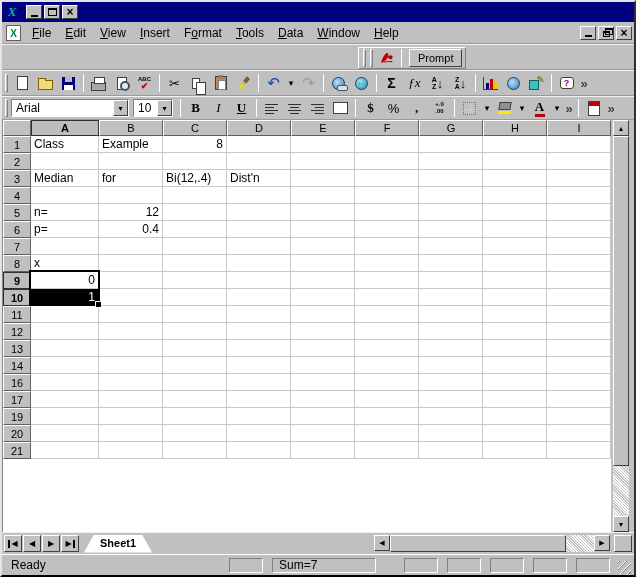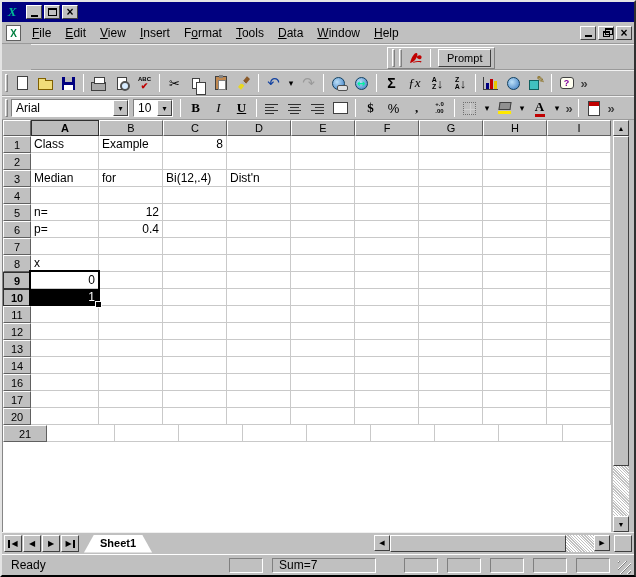--- a/index.html
+++ b/index.html
@@ -24,21 +24,21 @@
   .g-close{font:bold 12px/12px "Liberation Sans",sans-serif;}
   
   .menubar{height:22px;display:flex;align-items:center;padding:0 2px;border-bottom:1px solid #9a9a9a;flex:0 0 auto;}
   .wbicon{width:15px;height:16px;background:#fff;border:1px solid #606060;margin:0 4px 0 2px;
     font:bold 10px/15px "Liberation Sans",sans-serif;color:#008040;text-align:center;}
   .mitem{padding:2px 7px;font-size:12px;background:transparent;border:none;}
   .mitem u{text-decoration:underline;}
   .mspacer{flex:1;}
   
   .tbrow{display:flex;align-items:center;padding:0 2px;border-top:1px solid #f2f2f2;border-bottom:1px solid #9a9a9a;flex:0 0 auto;position:relative;}
-  .row-prompt{height:26px;margin-left:29px;}
+  .row-prompt{height:26px;}
   .row-std{height:26px;}
   .row-fmt{height:24px;}
   .handle{width:3px;height:18px;border:1px solid;border-color:#fff #808080 #808080 #fff;margin:0 3px 0 1px;flex:0 0 auto;}
   .tsep{width:1px;height:18px;background:#8a8a8a;border-right:1px solid #fff;margin:0 3px;flex:0 0 auto;}
   .tbtn{width:23px;height:20px;display:flex;align-items:center;justify-content:center;background:transparent;border:none;padding:0;flex:0 0 auto;
     font:13px "Liberation Sans","DejaVu Sans",sans-serif;color:#000;}
   .tbtn.small{width:12px;}
   .glyph{display:inline-block;}
   .c-blue{color:#1040a0;font-size:15px;}
   .c-gray{color:#9a9a9a;font-size:15px;}
@@ -594,33 +594,45 @@
           <span class="cell" style="width: 64px;"></span>
           <span class="cell" style="width: 64px;"></span>
           <span class="cell" style="width: 64px;"></span>
           <span class="cell" style="width: 64px;"></span>
           <span class="cell" style="width: 64px;"></span>
           <span class="cell" style="width: 64px;"></span>
           <span class="cell" style="width: 64px;"></span>
           <span class="cell" style="width: 64px;"></span>
         </div>
         <div class="grow">
+          <span class="hcell" style="width: 28px;">19</span>
+          <span class="cell" style="width: 68px;"></span>
+          <span class="cell" style="width: 64px;"></span>
+          <span class="cell" style="width: 64px;"></span>
+          <span class="cell" style="width: 64px;"></span>
+          <span class="cell" style="width: 64px;"></span>
+          <span class="cell" style="width: 64px;"></span>
+          <span class="cell" style="width: 64px;"></span>
+          <span class="cell" style="width: 64px;"></span>
+          <span class="cell" style="width: 64px;"></span>
+        </div>
+        <div class="grow">
           <span class="hcell" style="width: 28px;">20</span>
           <span class="cell" style="width: 68px;"></span>
           <span class="cell" style="width: 64px;"></span>
           <span class="cell" style="width: 64px;"></span>
           <span class="cell" style="width: 64px;"></span>
           <span class="cell" style="width: 64px;"></span>
           <span class="cell" style="width: 64px;"></span>
           <span class="cell" style="width: 64px;"></span>
           <span class="cell" style="width: 64px;"></span>
           <span class="cell" style="width: 64px;"></span>
         </div>
         <div class="grow">
-          <span class="hcell" style="width: 44px;">21</span>
+          <span class="hcell" style="width: 28px;">21</span>
           <span class="cell" style="width: 68px;"></span>
           <span class="cell" style="width: 64px;"></span>
           <span class="cell" style="width: 64px;"></span>
           <span class="cell" style="width: 64px;"></span>
           <span class="cell" style="width: 64px;"></span>
           <span class="cell" style="width: 64px;"></span>
           <span class="cell" style="width: 64px;"></span>
           <span class="cell" style="width: 64px;"></span>
           <span class="cell" style="width: 64px;"></span>
         </div>

